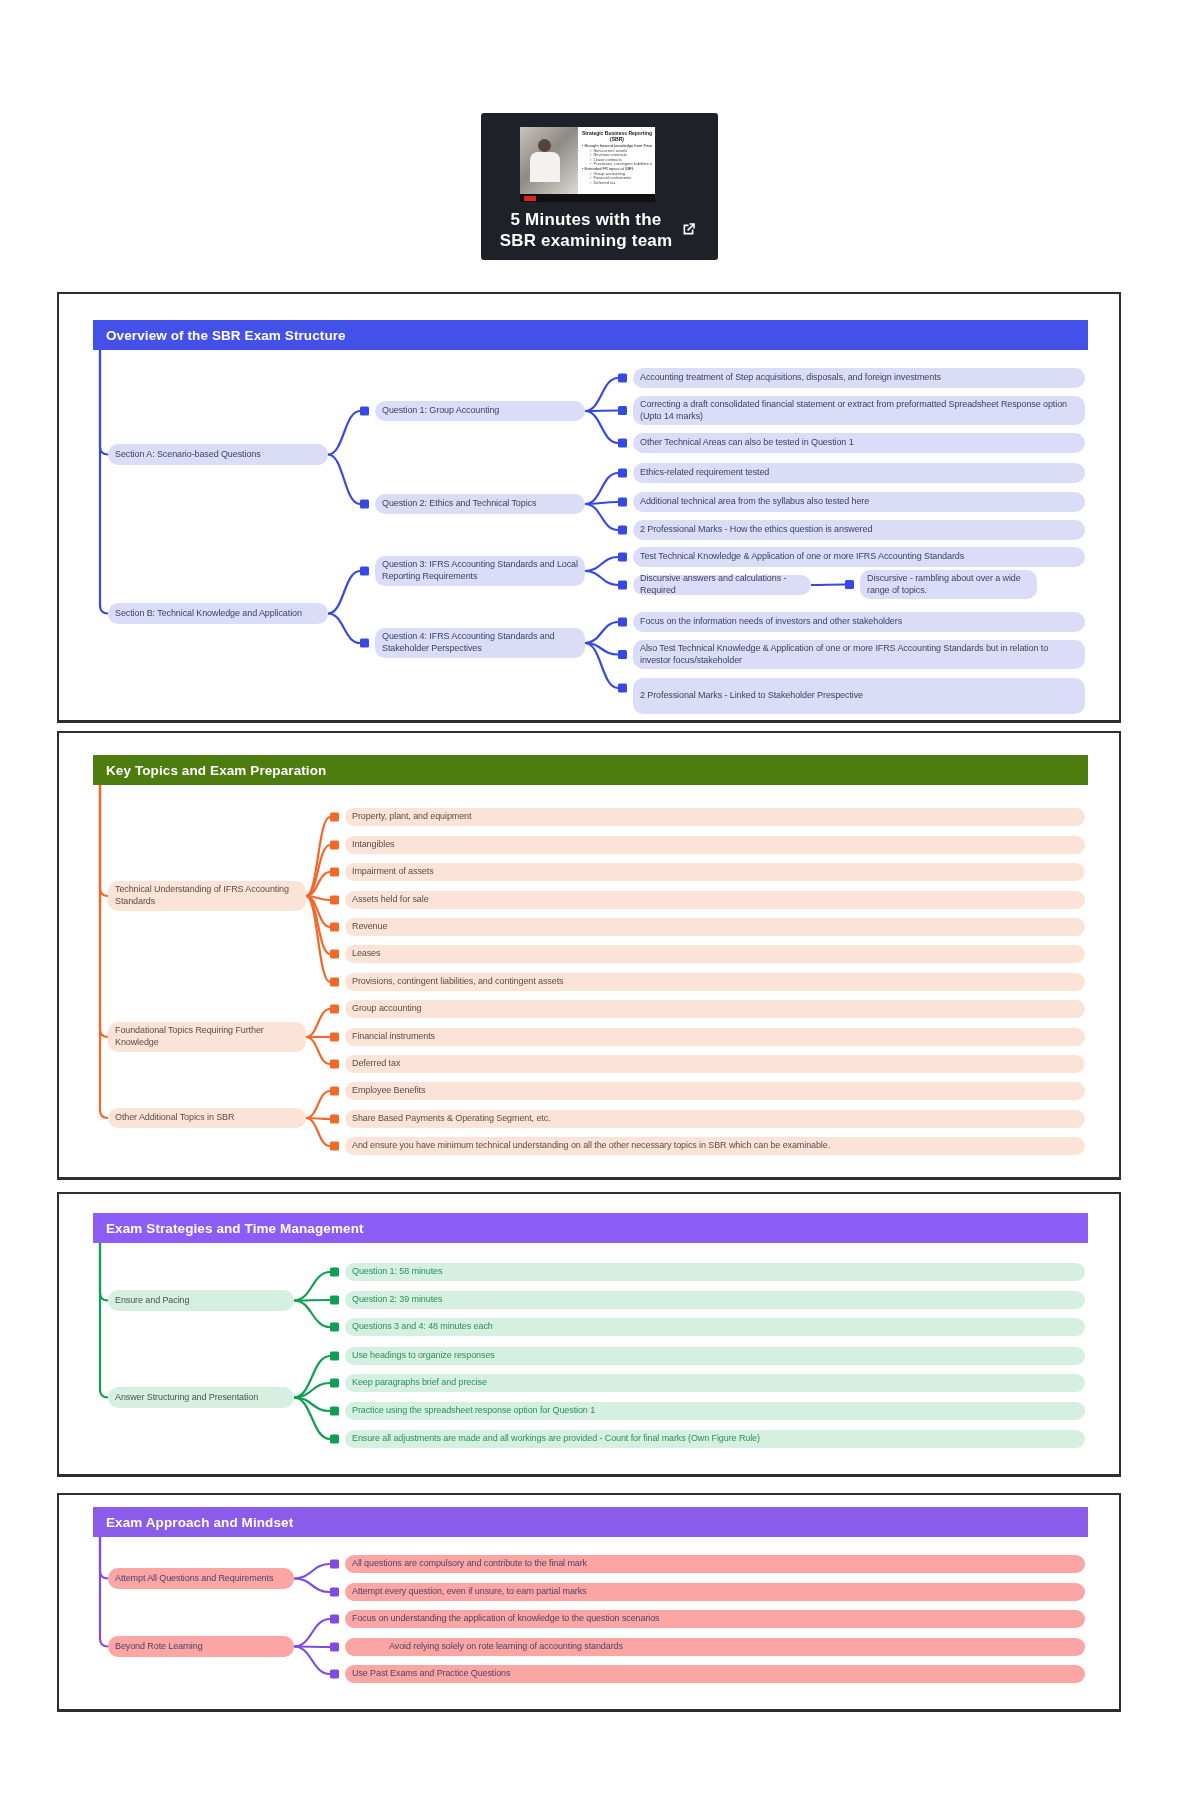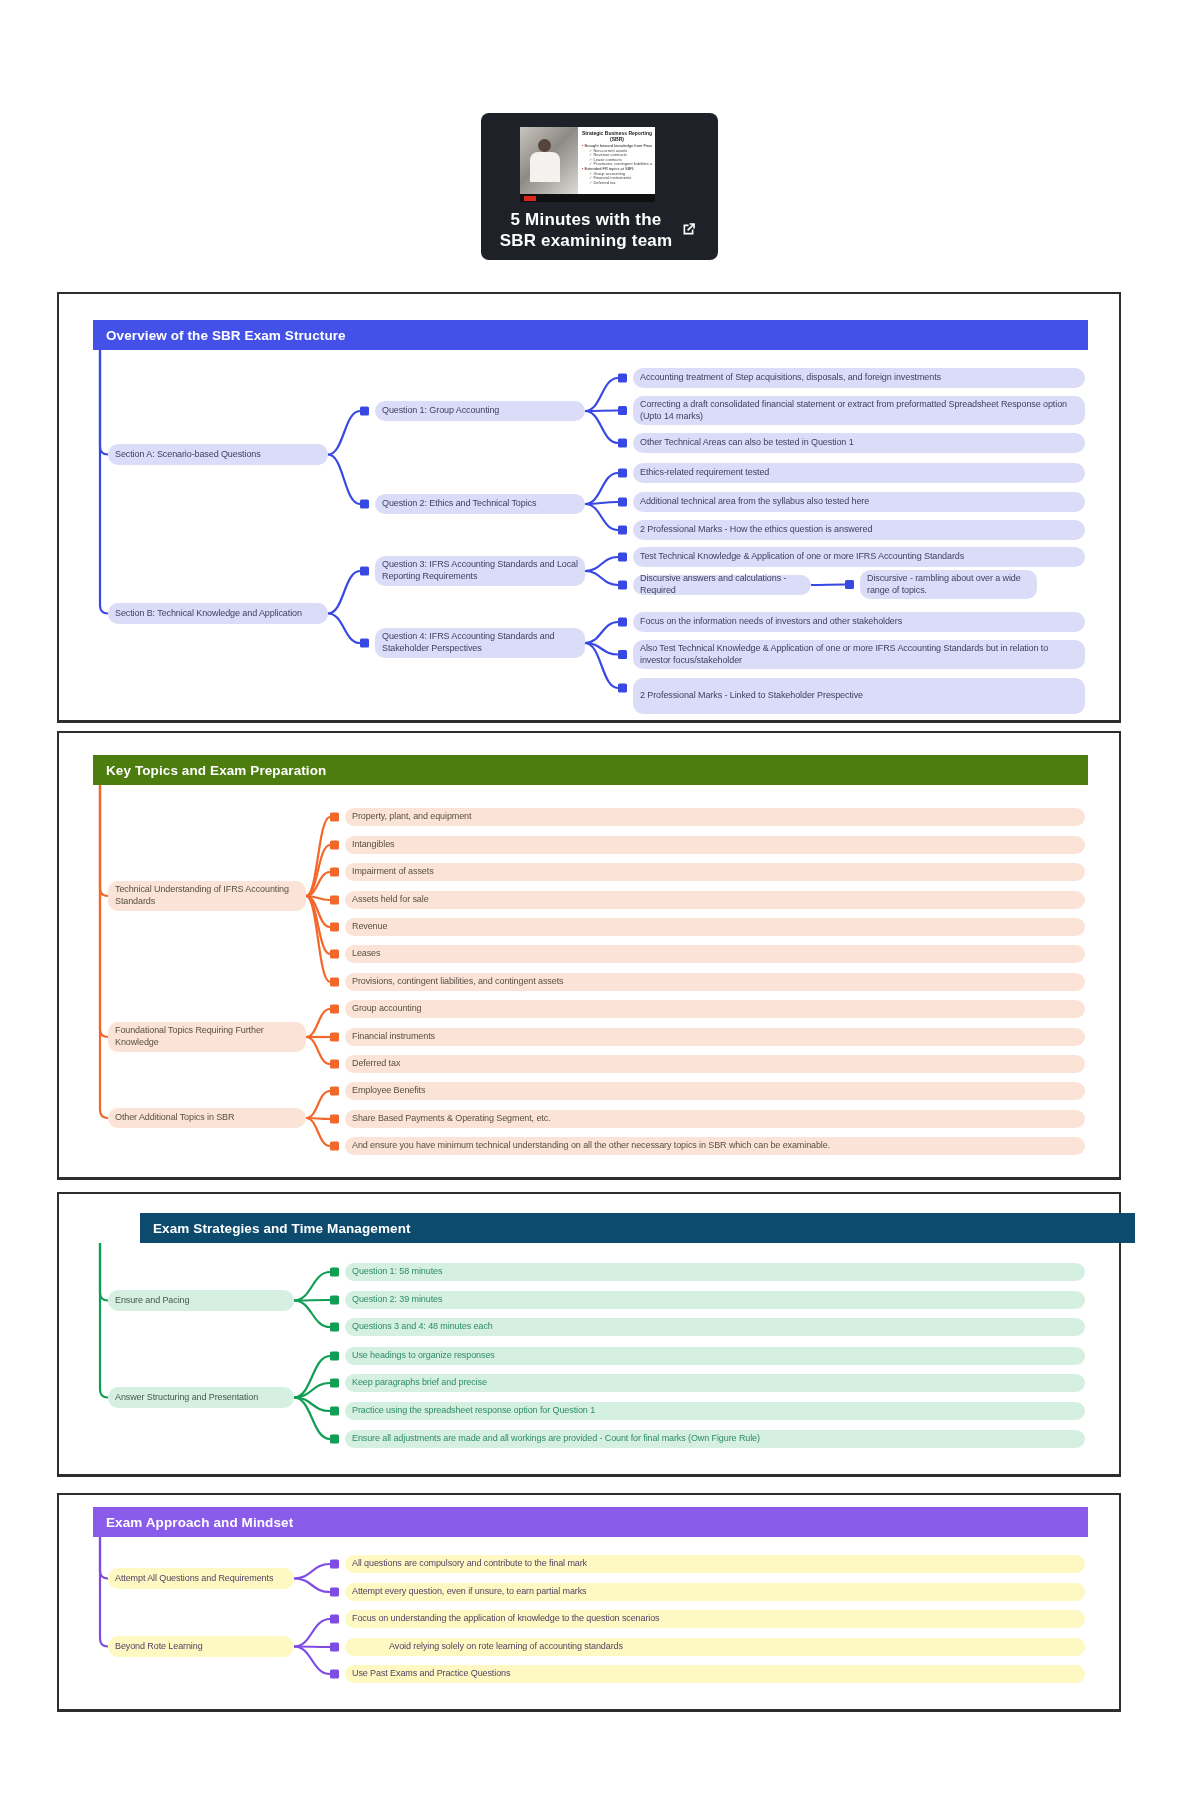--- a/index.html
+++ b/index.html
@@ -4,24 +4,24 @@
 <style>
   html,body{margin:0;padding:0;background:#fff;}
   body{font-family:"Liberation Sans", sans-serif;}
   #canvas{position:relative;width:1200px;height:1797px;background:#fff;overflow:hidden;}
   #wires{position:absolute;left:0;top:0;z-index:1;}
   .box{position:absolute;border:2px solid #2e2e2e;border-bottom-width:3px;background:#fff;z-index:0;box-sizing:border-box;}
   .hdr{position:absolute;z-index:2;display:flex;align-items:center;color:#fff;font-weight:700;font-size:13.5px;padding:0 13px;box-sizing:border-box;letter-spacing:.1px;}
   .nd{position:absolute;z-index:2;display:flex;align-items:center;font-size:9px;line-height:1.32;padding:2px 7px;box-sizing:border-box;border-radius:10px;letter-spacing:-0.1px;}
   .h1{background:#4351e9;} .c1{background:#dbddf8;color:#3e4263;}
   .h2{background:#4d7c0f;} .c2{background:#fbe3d7;color:#595046;}
-  .h3{background:#0c4a6e;margin-left:47px;} .c3{background:#d5efe1;color:#2d8f60;} .c3n{background:#d5efe1;color:#455a4e;}
-  .h4{background:#8a5ce9;} .c4{background:#fef9c3;color:#4f4465;}
+  .h3{background:#8b5cf6;} .c3{background:#d5efe1;color:#2d8f60;} .c3n{background:#d5efe1;color:#455a4e;}
+  .h4{background:#8a5ce9;} .c4{background:#fca5a5;color:#4f4465;}
   
-  #card{position:absolute;left:481px;top:113px;width:237px;height:147px;background:#1e2127;border-radius:8px;z-index:2;}
+  #card{position:absolute;left:481px;top:113px;width:237px;height:147px;background:#1e2127;border-radius:3px;z-index:2;}
   #thumb{position:absolute;left:39px;top:14px;width:135px;height:75px;background:#fff;overflow:hidden;}
   #thumb-photo{position:absolute;left:0;top:0;width:58px;height:67px;background:linear-gradient(135deg,#c9c4bd 0%,#8e8a84 45%,#ddd9d3 100%);}
   #thumb-photo .head{position:absolute;left:18px;top:12px;width:13px;height:13px;border-radius:50%;background:#54443a;}
   #thumb-photo .shirt{position:absolute;left:10px;top:25px;width:30px;height:30px;border-radius:8px 8px 0 0;background:#f4f2ef;}
   #slide{position:absolute;left:58px;top:0;right:0;height:67px;background:#fff;padding:3px 3px 0 4px;box-sizing:border-box;}
   .slide-title{font-size:5px;font-weight:700;color:#222;text-align:center;margin-bottom:2px;}
   .sl{font-size:4px;color:#444;line-height:1.15;white-space:nowrap;overflow:hidden;}
   .sl.main{color:#222;} .sl.main::before{content:"▪ ";color:#d9251c;}
   .sl.sub{padding-left:7px;} .sl.sub::before{content:"✓ ";color:#777;}
   #thumb-bar{position:absolute;left:0;bottom:0;width:100%;height:8px;background:#101013;}

